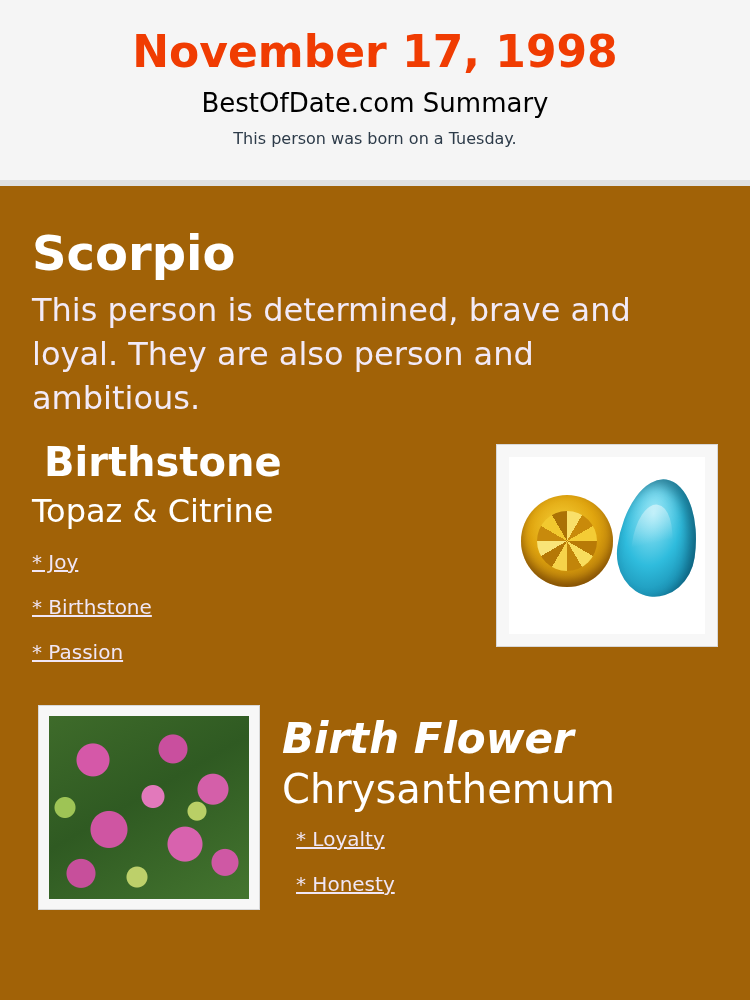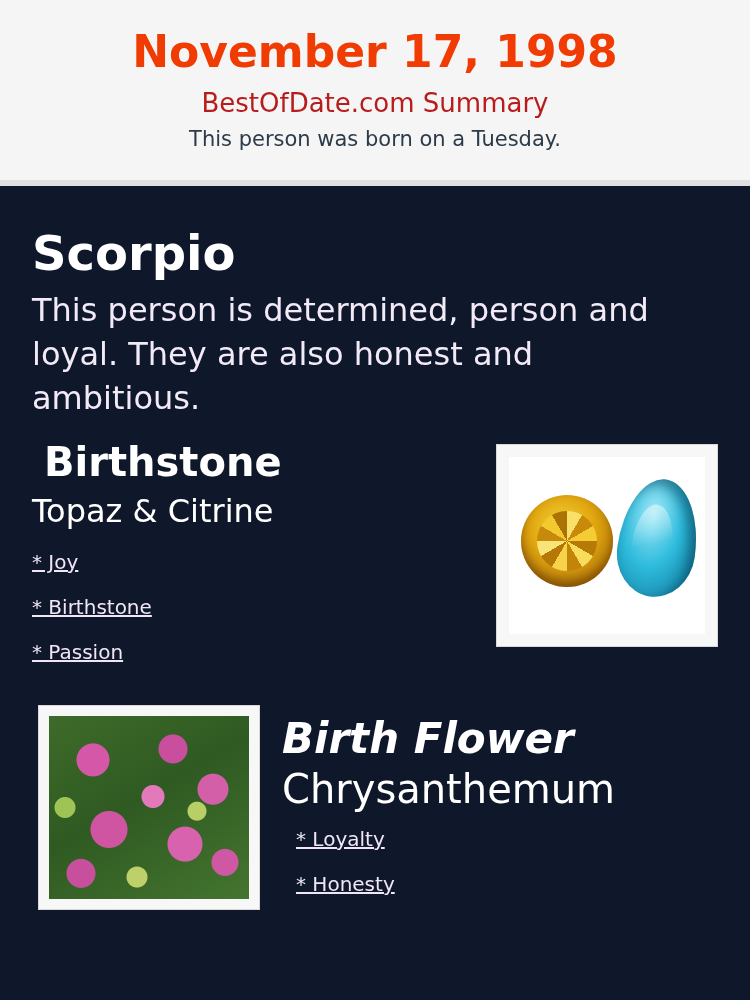--- a/index.html
+++ b/index.html
@@ -30,43 +30,43 @@
     text-align: center;
   }
   .header-date {
     color: #f03c02;
     font-size: 44px;
     font-weight: bold;
     line-height: 56px;
     letter-spacing: 0px;
   }
   .header-subtitle {
-    color: #b91c1c;
+    color: #000000;
     font-size: 26px;
     line-height: 38px;
     margin-top: 4px;
   }
   .header-note {
     color: #2d3b49;
-    font-size: 21px;
+    font-size: 16px;
     line-height: 30px;
     margin-top: 2px;
   }
   .header-rule {
     width: 750px;
     height: 6px;
     background: #e0e0e0;
   }
 
   
   .body {
     position: relative;
     width: 750px;
     height: 814px;
-    background: #0f172a;
+    background: #a16207;
     box-sizing: border-box;
     padding: 0 32px;
   }
 
   .sign-name {
     color: #ffffff;
     font-size: 48px;
     font-weight: bold;
     padding-top: 38px;
     line-height: 58px;
@@ -246,21 +246,21 @@
   <div class="header">
     <div class="header-date">November 17, 1998</div>
     <div class="header-subtitle">BestOfDate.com Summary</div>
     <div class="header-note">This person was born on a Tuesday.</div>
   </div>
   <div class="header-rule"></div>
 
   <div class="body">
 
     <div class="sign-name">Scorpio</div>
-    <div class="sign-desc">This person is determined, person and loyal. They are also honest and ambitious.</div>
+    <div class="sign-desc">This person is determined, brave and loyal. They are also person and ambitious.</div>
 
     <div class="stone-section">
       <div class="stone-title">Birthstone</div>
       <div class="stone-value">Topaz &amp; Citrine</div>
       <ul class="bullet-list">
         <li>* Joy</li>
         <li>* Birthstone</li>
         <li>* Passion</li>
       </ul>
 

